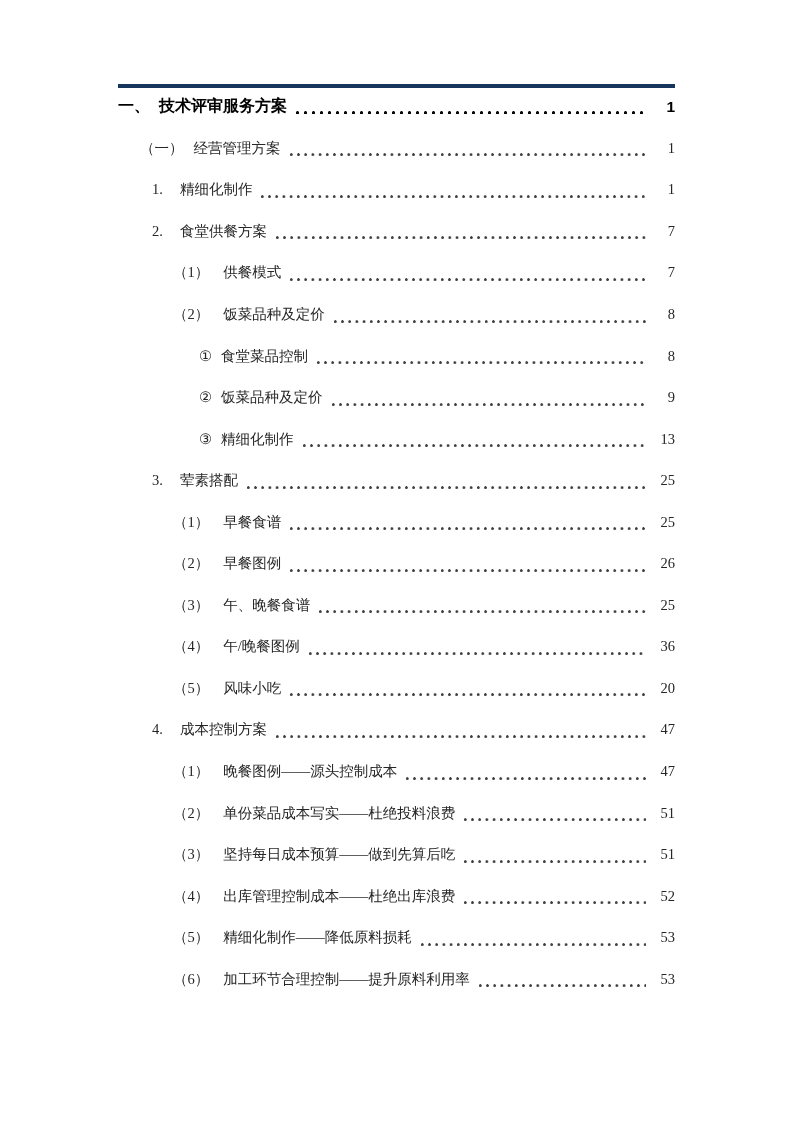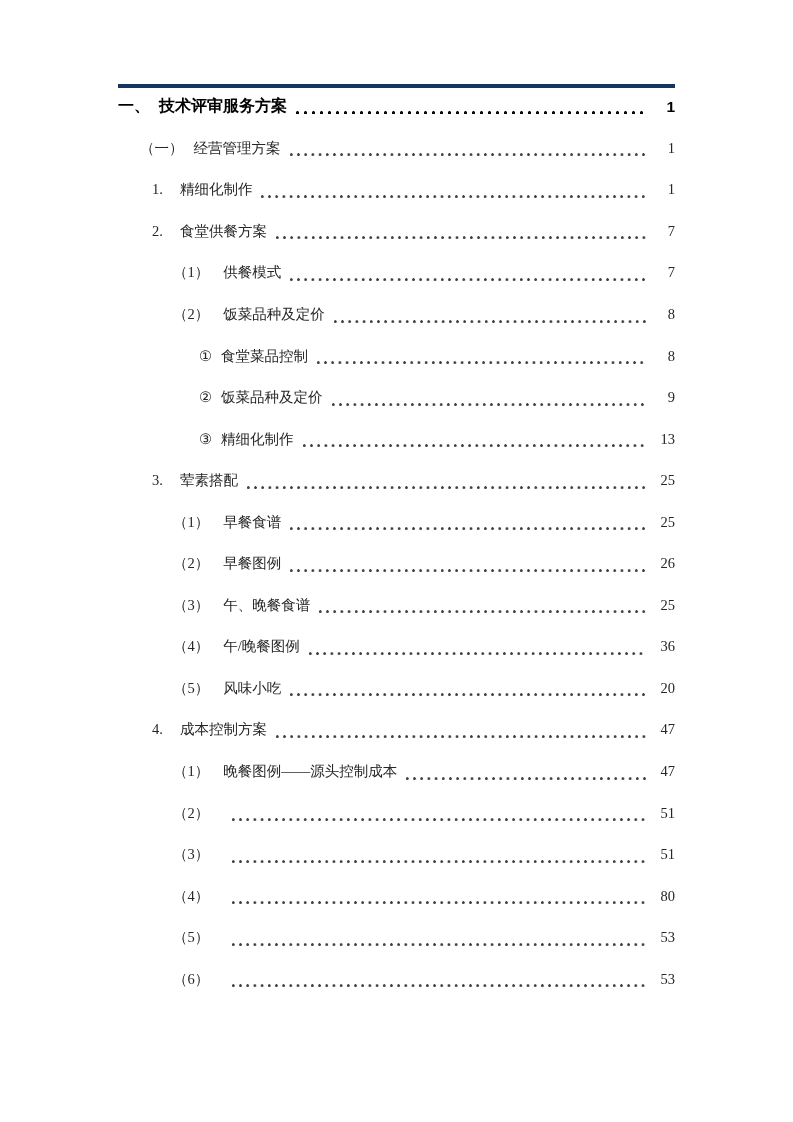--- a/index.html
+++ b/index.html
@@ -180,37 +180,42 @@
     <span class="toc-page">47</span>
   </div>
       <div class="toc-row level-4">
     <span class="toc-num">（1）</span>
     <span class="toc-title">晚餐图例——源头控制成本</span>
     <span class="toc-leader"></span>
     <span class="toc-page">47</span>
   </div>
       <div class="toc-row level-4">
     <span class="toc-num">（2）</span>
+    <span class="toc-title">单份菜品成本写实——杜绝投料浪费</span>
     <span class="toc-leader"></span>
     <span class="toc-page">51</span>
   </div>
       <div class="toc-row level-4">
     <span class="toc-num">（3）</span>
+    <span class="toc-title">坚持每日成本预算——做到先算后吃</span>
     <span class="toc-leader"></span>
     <span class="toc-page">51</span>
   </div>
       <div class="toc-row level-4">
     <span class="toc-num">（4）</span>
-    <span class="toc-leader"></span>
-    <span class="toc-page">80</span>
+    <span class="toc-title">出库管理控制成本——杜绝出库浪费</span>
+    <span class="toc-leader"></span>
+    <span class="toc-page">52</span>
   </div>
       <div class="toc-row level-4">
     <span class="toc-num">（5）</span>
+    <span class="toc-title">精细化制作——降低原料损耗</span>
     <span class="toc-leader"></span>
     <span class="toc-page">53</span>
   </div>
       <div class="toc-row level-4">
     <span class="toc-num">（6）</span>
+    <span class="toc-title">加工环节合理控制——提升原料利用率</span>
     <span class="toc-leader"></span>
     <span class="toc-page">53</span>
   </div>
     </div>
 </div>
 
 </body></html>

